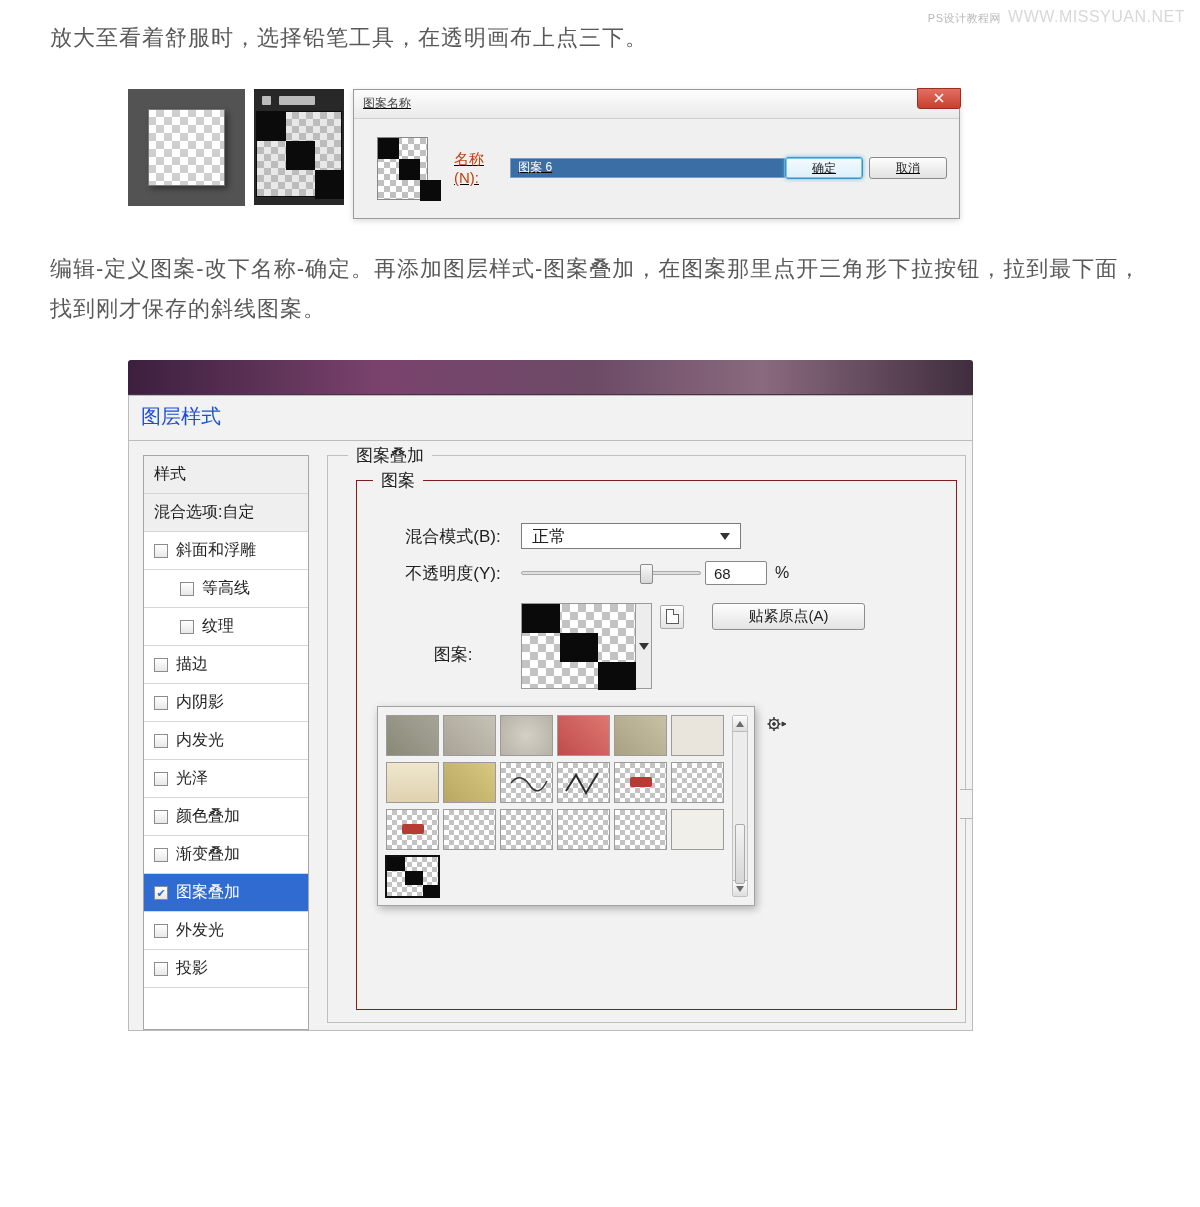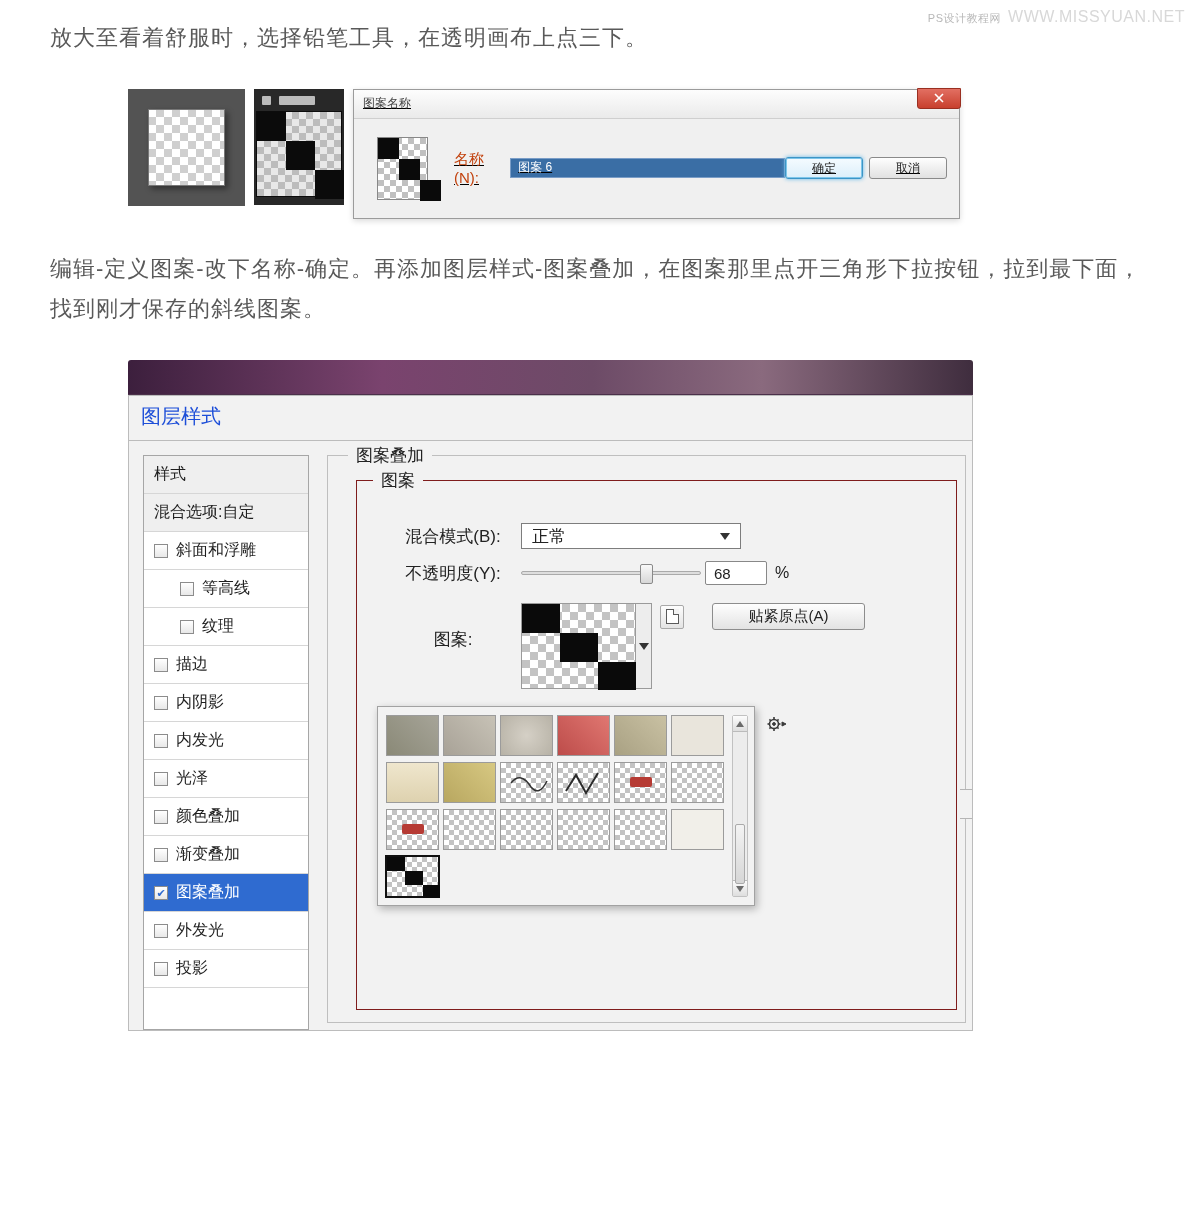--- a/index.html
+++ b/index.html
@@ -464,21 +464,21 @@
           <div class="frow">
             <div class="lab">不透明度(Y):</div>
             <div class="slider-track">
               <div class="slider-thumb" style="left:118px"></div>
             </div>
             <div class="numbox">68</div>
             <div class="pct">%</div>
           </div>
 
           <div class="frow" style="align-items:flex-start; margin-top:18px;">
-            <div class="lab" style="margin-top:25px">图案:</div>
+            <div class="lab" style="margin-top:40px">图案:</div>
             <div style="display:flex">
               <div class="pat-select">
                 <div class="d p1"></div>
                   <div class="d p2"></div>
                   <div class="d p3"></div>
               </div>
               <div class="drop-handle">
                 <span class="caret"></span>
               </div>
             </div>

